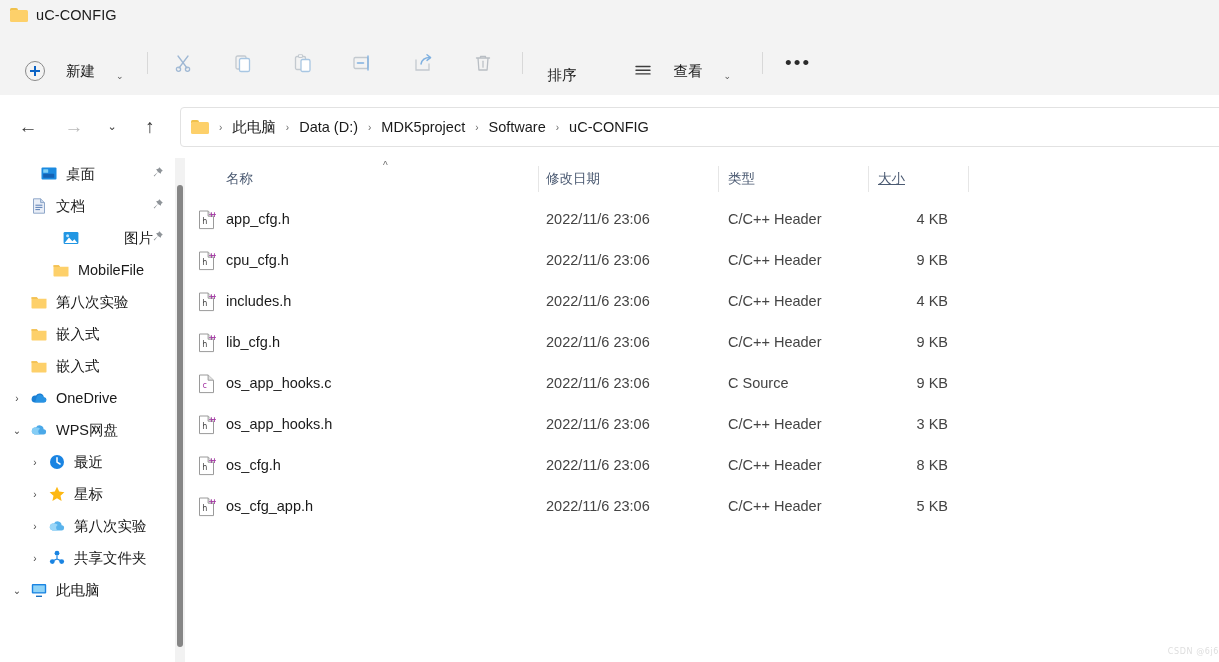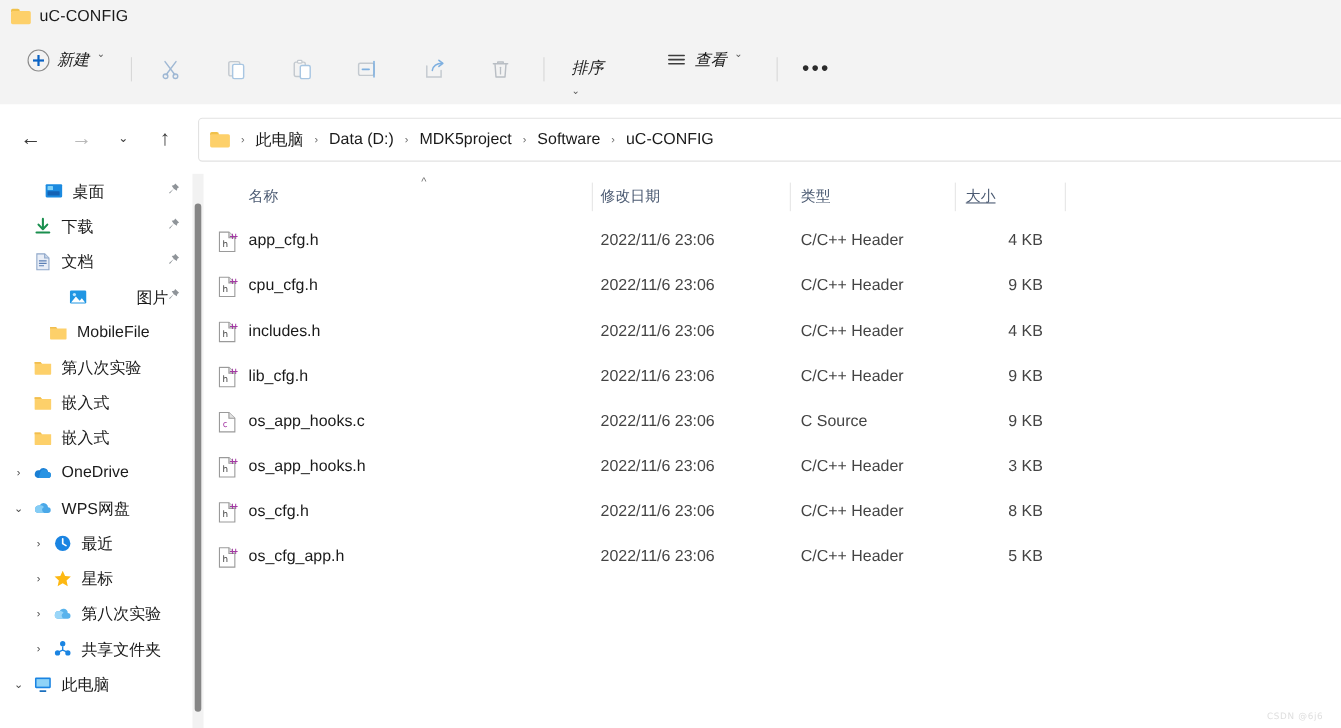--- a/index.html
+++ b/index.html
@@ -19,22 +19,22 @@
   }
   .title-text { font-size: 14.5px; color: #1a1a1a; letter-spacing: .1px; }
 
   
   .toolbar {
     position: absolute; left: 0; top: 30px; width: 1219px; height: 65px;
     background: #f3f3f3;
     display: flex; align-items: center;
   }
   .tb-btn {
-    height: 36px; display: flex; align-items: flex-start; gap: 7px;
-    padding: 0 9px; border-radius: 5px; cursor: default; font-style: italic;
+    height: 36px; display: flex; align-items: flex-end; gap: 21px;
+    padding: 0 9px; border-radius: 5px; cursor: default;
   }
   .tb-icon-btn {
     width: 42px; height: 36px; display: flex; align-items: center; justify-content: center;
     border-radius: 5px;
   }
   .tb-label { font-size: 14.5px; color: #1b1b1b; }
   .tb-sep { width: 1px; height: 22px; background: #d8d8d8; margin: 0 6px; }
   .chev { font-size: 9px; color: #5a5a5a; line-height: 1; }
   .plus-circle {
     width: 20px; height: 20px; border-radius: 50%;
@@ -121,21 +121,21 @@
   .row { position: relative; height: 41px; }
   .cell { position: absolute; font-size: 14.5px; color: #1a1a1a; top: 11px; white-space: nowrap; }
   .cell.meta { color: #444; }
   .c-name { left: 36px; }
   .c-date { left: 356px; }
   .c-type { left: 538px; }
   .c-size { right: 271px; }
   .file-ico { position: absolute; left: 8px; top: 10px; width: 18px; height: 20px; }
 
   .watermark {
-    position: absolute; right: 16px; bottom: 6px;
+    position: absolute; right: 0; bottom: 6px;
     font-size: 8px; color: #dedede; letter-spacing: .6px;
     font-family: "DejaVu Sans", sans-serif;
   }
 </style>
 </head>
 <body>
 
 <div id="app">
 
   <div class="titlebar">
@@ -270,34 +270,20 @@
         </span>
         <span class="side-label">桌面</span>
         <span class="pin" style="font-family: &quot;DejaVu Sans&quot;, sans-serif;"><svg width="13" height="13" viewBox="0 0 16 16">
             <path d="M10.2 1.5 L14.5 5.8 L12.6 7 L12 9.6 L8.6 7.4 L4.2 12.8 L3.3 11.9 L8.6 7.4 L6.3 4 L9 3.4 Z" fill="#8f9499"></path>
           </svg></span>
       </div>
       <div class="side-row" style="padding-left: 6px;">
         <span class="side-caret"></span>
         <span class="side-ico">
           <svg width="18" height="18" viewBox="0 0 18 18">
-            <path d="M9 2 v8.5" stroke="#1a8f4e" stroke-width="1.9" stroke-linecap="round"></path>
-            <path d="M5 7.2 L9 11.4 L13 7.2" stroke="#1a8f4e" stroke-width="1.9" fill="none" stroke-linecap="round" stroke-linejoin="round"></path>
-            <path d="M3.2 14.4 h11.6" stroke="#1a8f4e" stroke-width="1.9" stroke-linecap="round"></path>
-          </svg>
-        </span>
-        <span class="side-label">下载</span>
-        <span class="pin" style="font-family: &quot;DejaVu Sans&quot;, sans-serif;"><svg width="13" height="13" viewBox="0 0 16 16">
-            <path d="M10.2 1.5 L14.5 5.8 L12.6 7 L12 9.6 L8.6 7.4 L4.2 12.8 L3.3 11.9 L8.6 7.4 L6.3 4 L9 3.4 Z" fill="#8f9499"></path>
-          </svg></span>
-      </div>
-      <div class="side-row" style="padding-left: 6px;">
-        <span class="side-caret"></span>
-        <span class="side-ico">
-          <svg width="18" height="18" viewBox="0 0 18 18">
             <path d="M3.5 1.8 h7.2 L14.5 5.6 V16.2 H3.5 Z" fill="#e9eef7" stroke="#8fa7c9" stroke-width="1"></path>
             <path d="M10.6 1.8 V5.6 H14.5" fill="#c9d7ea" stroke="#8fa7c9" stroke-width="1"></path>
             <path d="M5.4 8.2 h7 M5.4 10.4 h7 M5.4 12.6 h4.6" stroke="#5b7fb5" stroke-width="1"></path>
           </svg>
         </span>
         <span class="side-label">文档</span>
         <span class="pin" style="font-family: &quot;DejaVu Sans&quot;, sans-serif;"><svg width="13" height="13" viewBox="0 0 16 16">
             <path d="M10.2 1.5 L14.5 5.8 L12.6 7 L12 9.6 L8.6 7.4 L4.2 12.8 L3.3 11.9 L8.6 7.4 L6.3 4 L9 3.4 Z" fill="#8f9499"></path>
           </svg></span>
       </div>
@@ -308,21 +294,21 @@
             <rect x="1.6" y="3" width="14.8" height="12" rx="1.2" fill="#2196e3"></rect>
             <circle cx="5.6" cy="6.8" r="1.5" fill="#bfe6ff"></circle>
             <path d="M2.6 14 L7 8.6 L10.4 12.3 L12.4 10.2 L15.4 14 Z" fill="#ffffff"></path>
           </svg>
         </span>
         <span class="side-label">图片</span>
         <span class="pin" style="font-family: &quot;DejaVu Sans&quot;, sans-serif;"><svg width="13" height="13" viewBox="0 0 16 16">
             <path d="M10.2 1.5 L14.5 5.8 L12.6 7 L12 9.6 L8.6 7.4 L4.2 12.8 L3.3 11.9 L8.6 7.4 L6.3 4 L9 3.4 Z" fill="#8f9499"></path>
           </svg></span>
       </div>
-      <div class="side-row" style="padding-left: 20px;">
+      <div class="side-row" style="padding-left: 6px; justify-content: center;">
         <span class="side-caret"></span>
         <span class="side-ico">
           <svg width="18" height="18" viewBox="0 0 18 18">
             <path d="M1.5 4.2 h5.3 l1.3 1.5 h8.4 v9.1 a.8.8 0 0 1-.8.8 H2.3 a.8.8 0 0 1-.8-.8 Z" fill="#fdd06a"></path>
             <path d="M1.5 4.2 h5.3 l1.3 1.5 H1.5 Z" fill="#f1be4e"></path>
           </svg>
         </span>
         <span class="side-label">MobileFile</span>
       </div>
       <div class="side-row" style="padding-left: 6px;">

